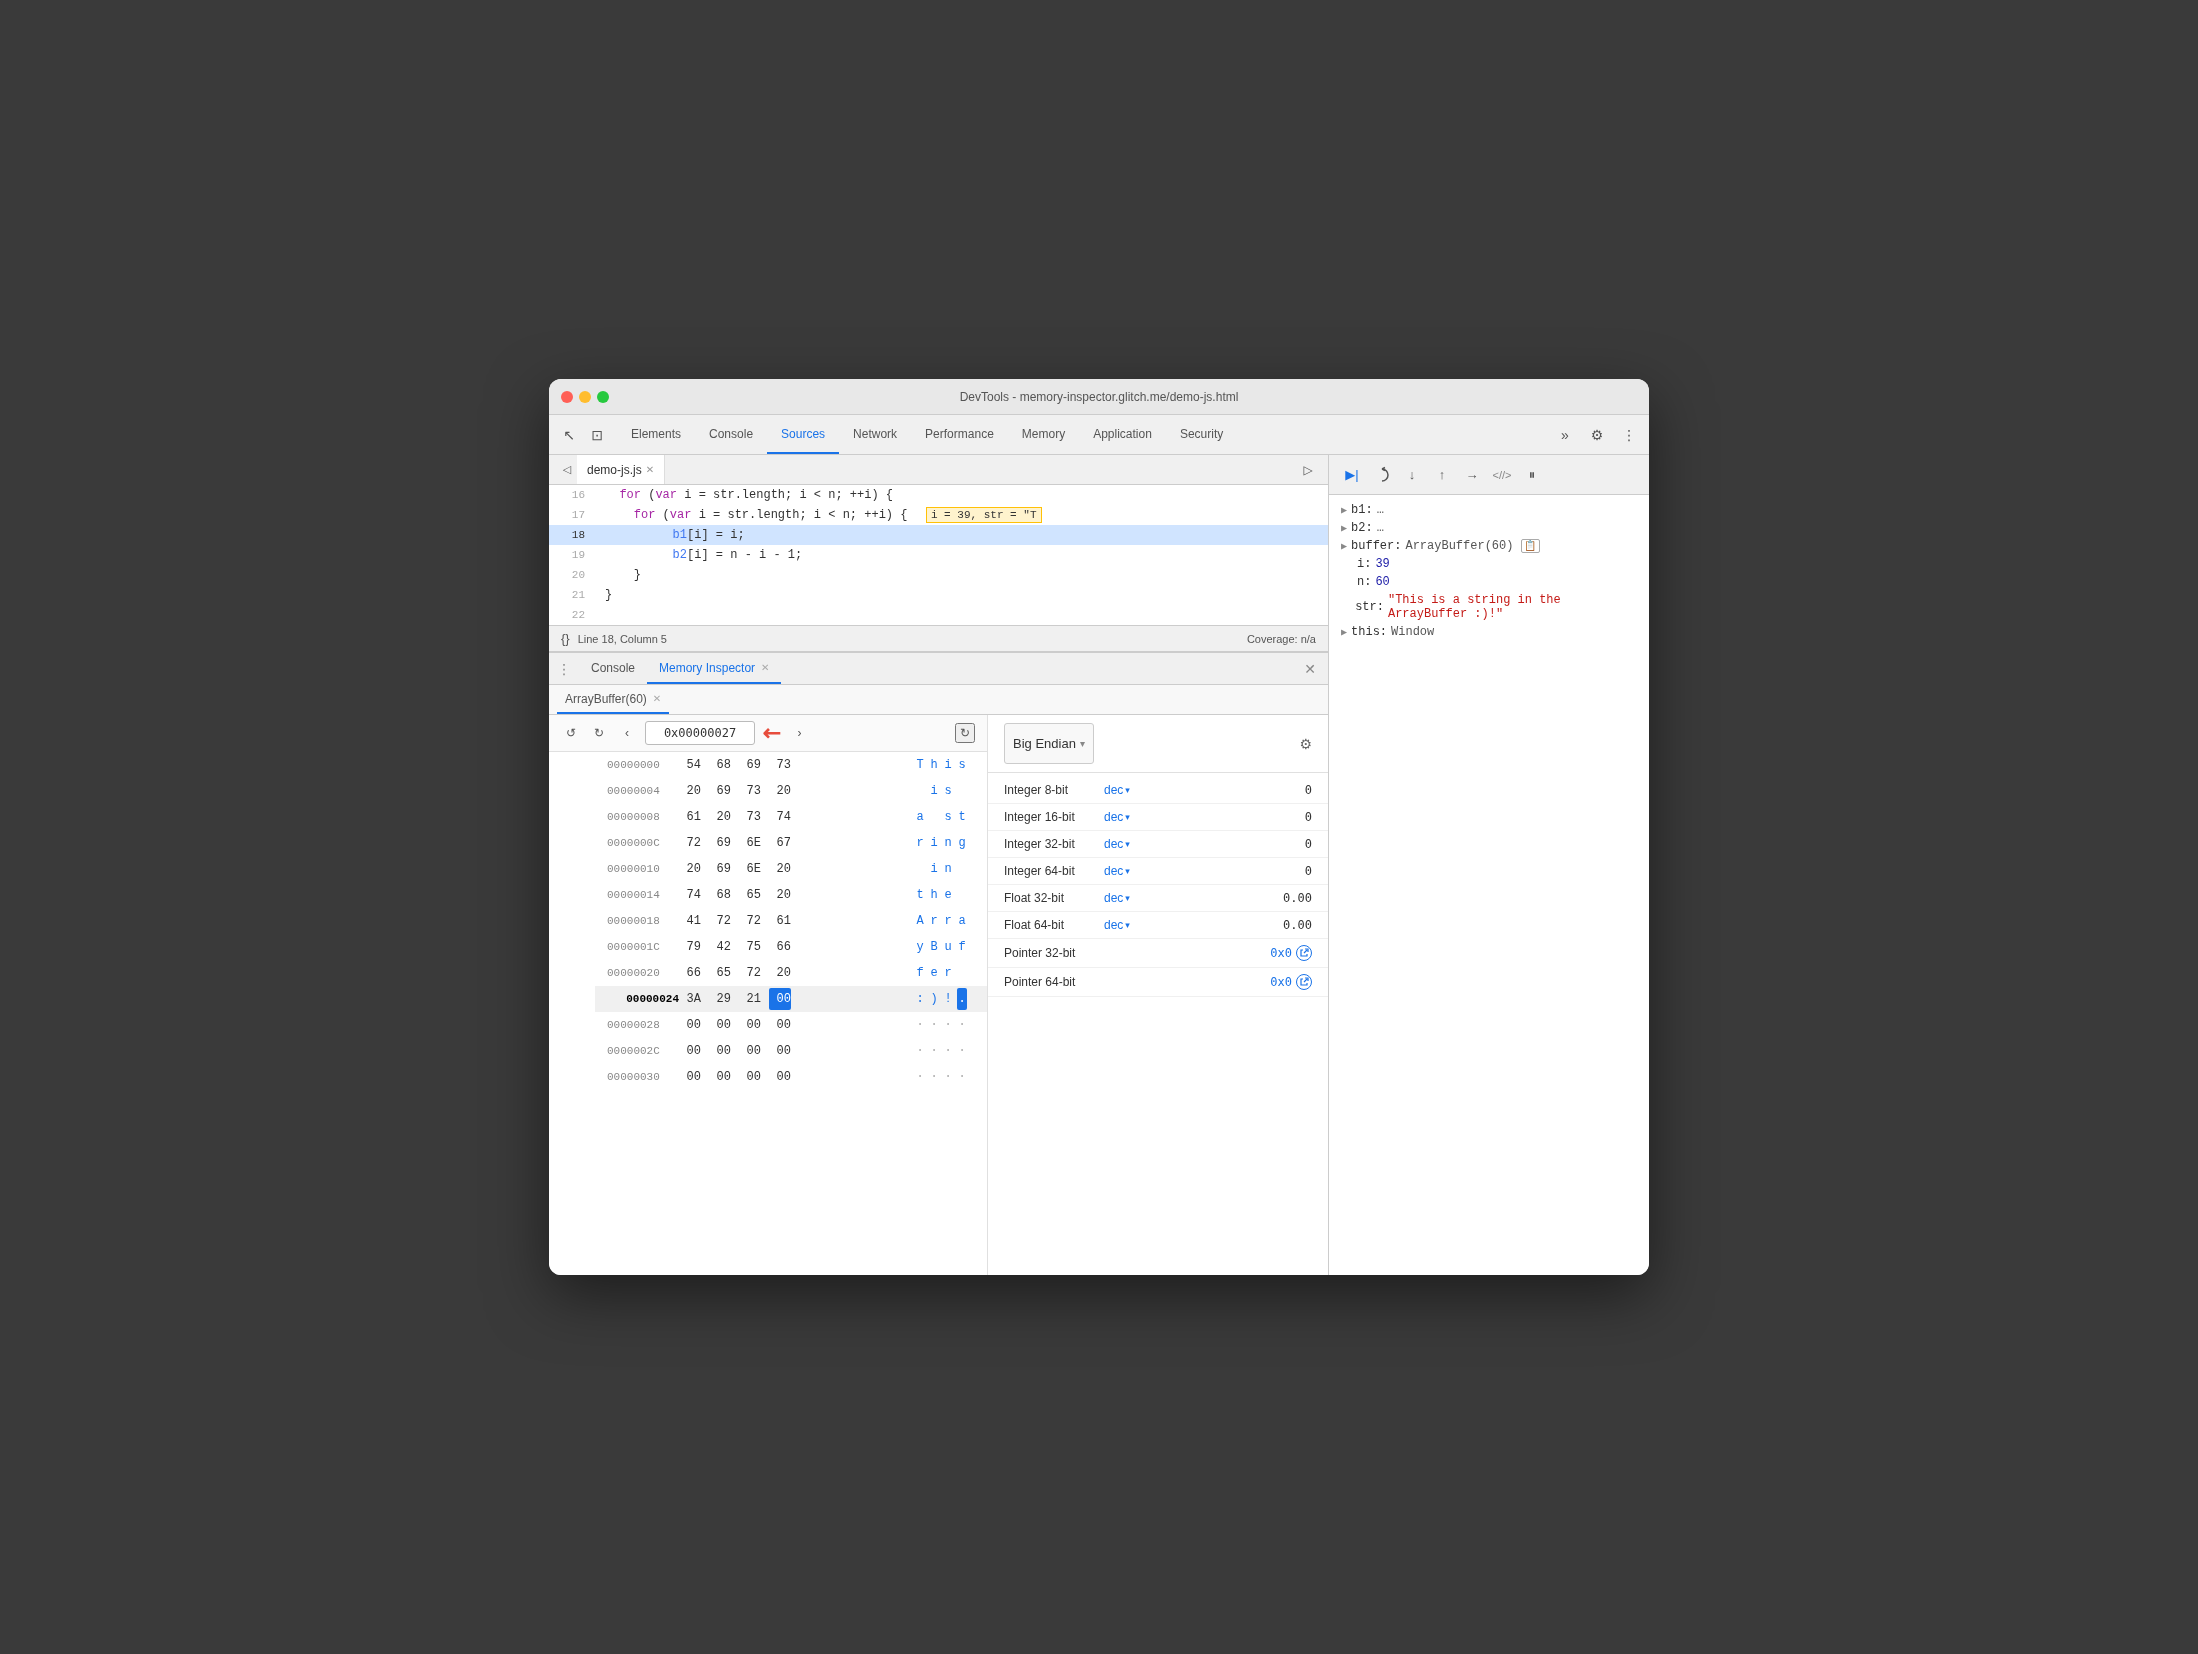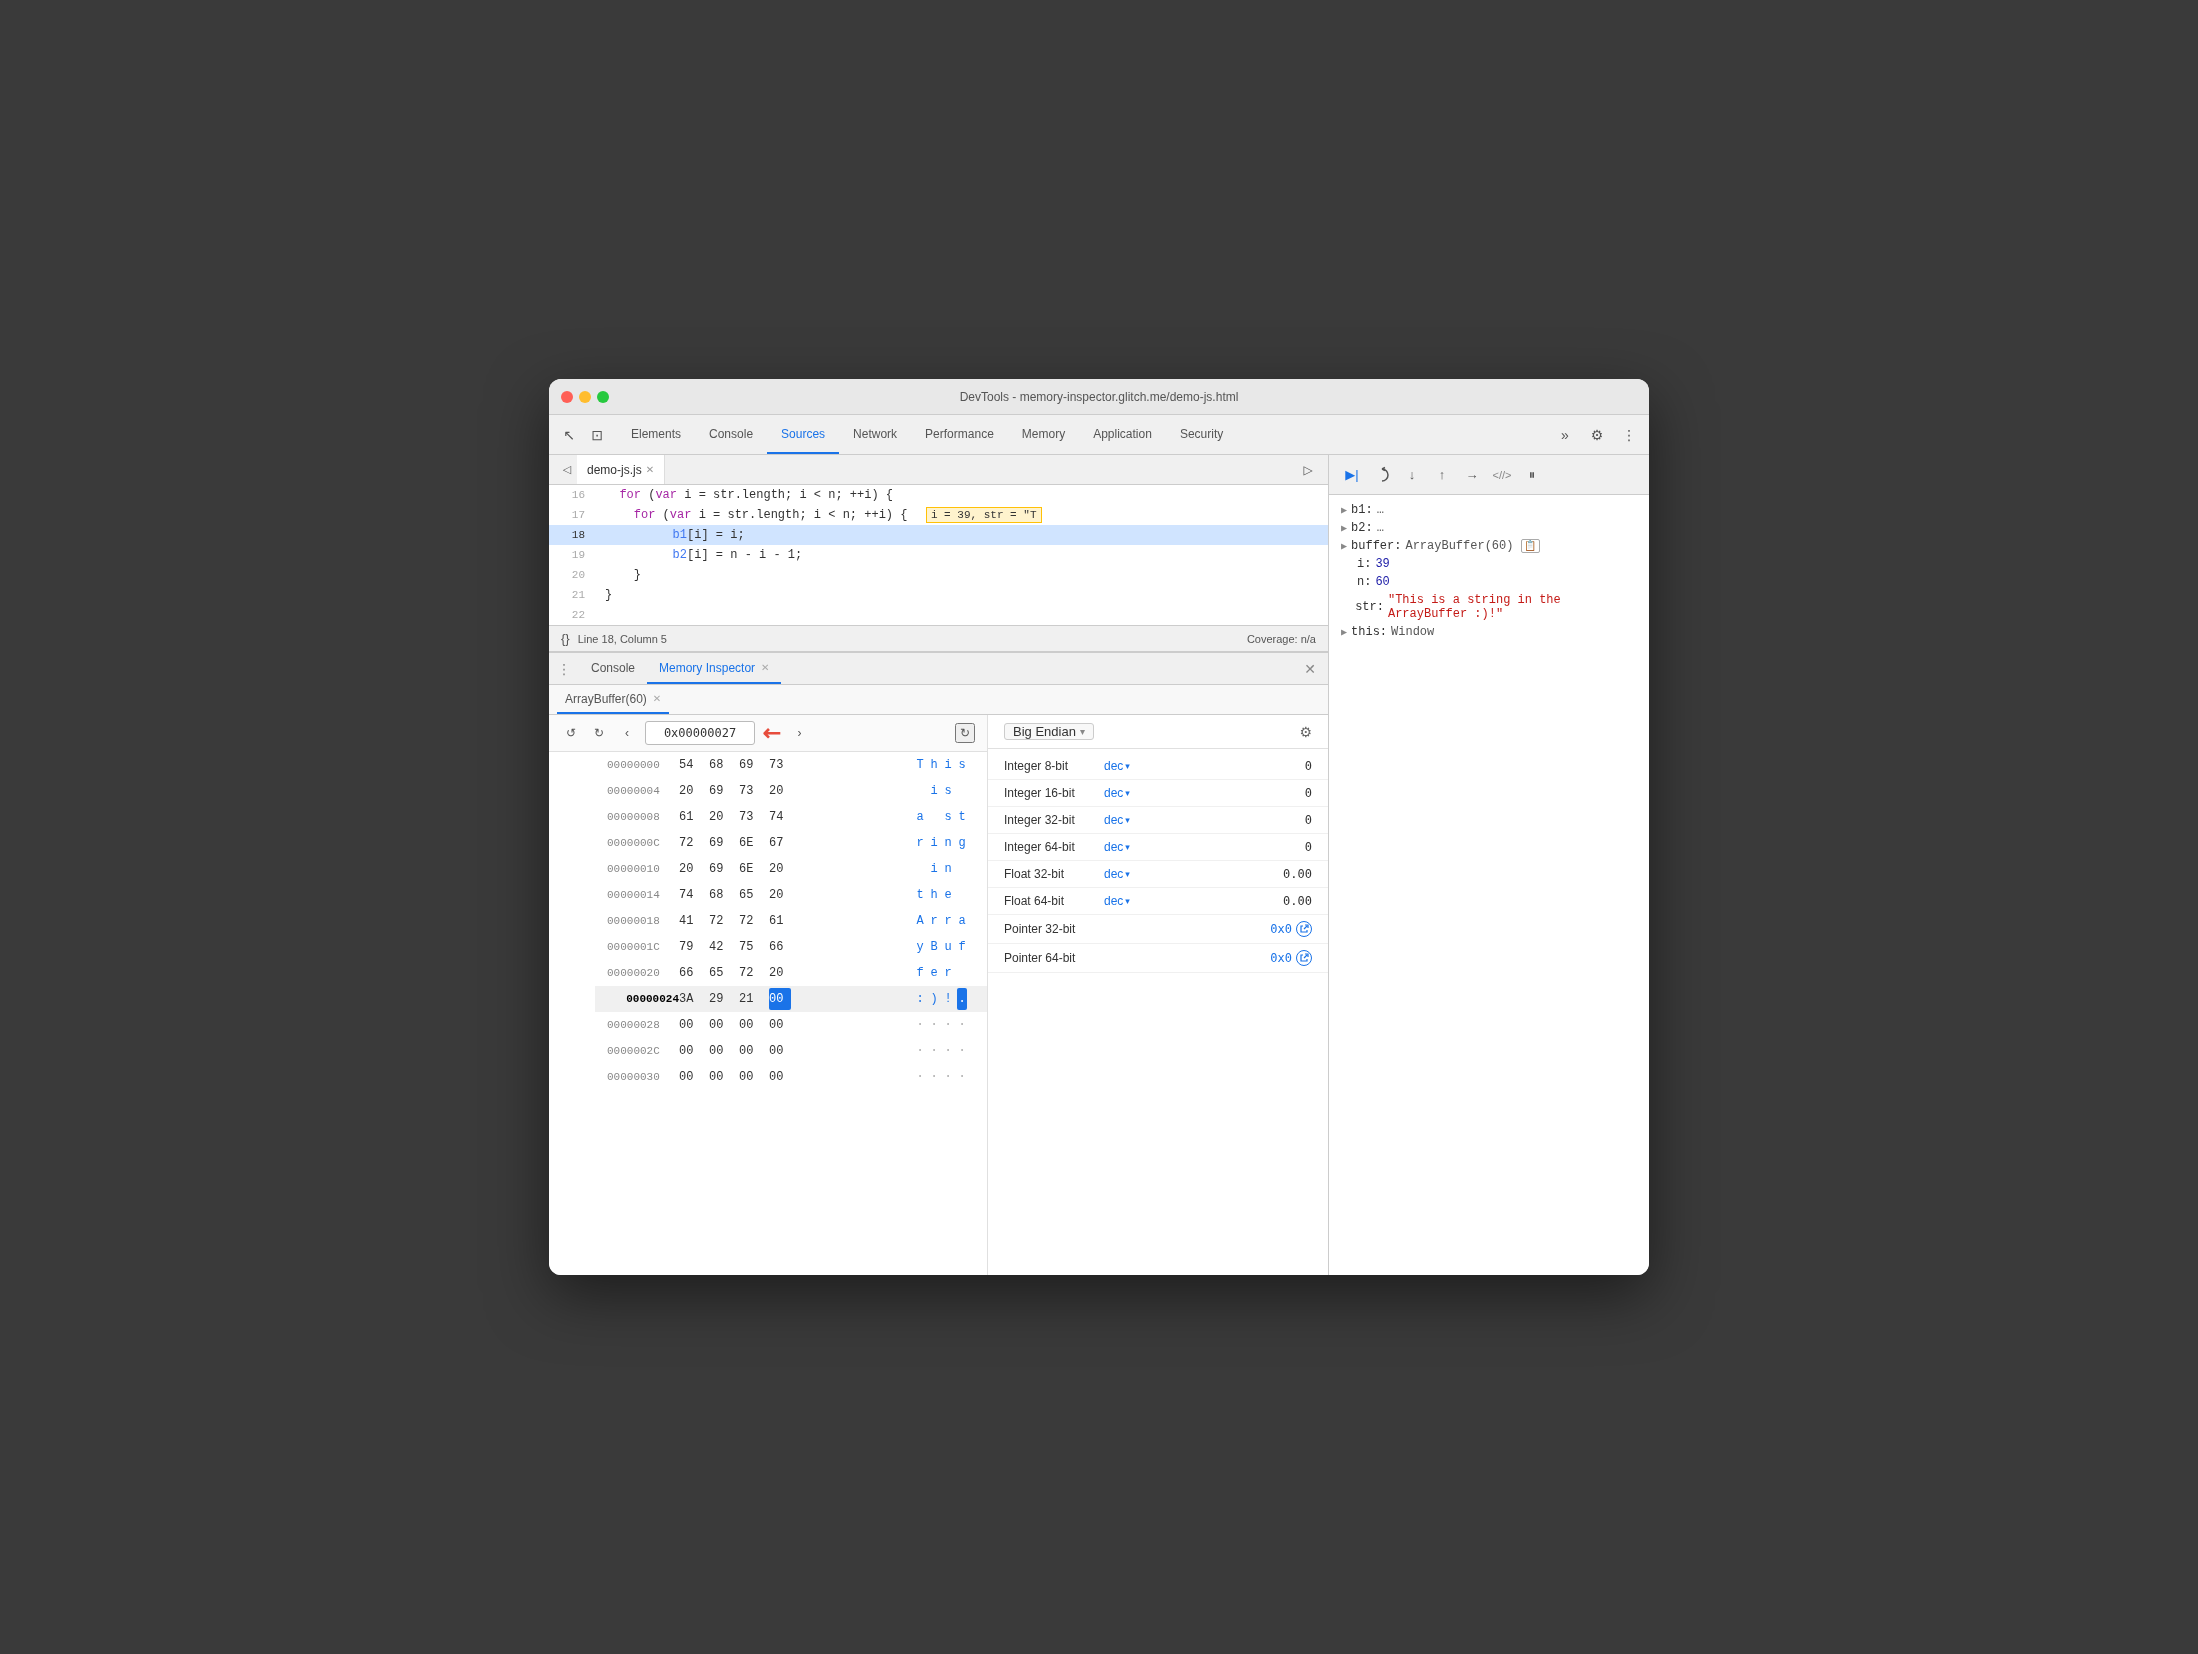--- a/index.html
+++ b/index.html
@@ -436,21 +436,21 @@
       color: #000;
       font-weight: bold;
     }
     .hex-bytes {
       display: flex;
       gap: 8px;
       width: 220px;
     }
     .hex-byte {
       width: 22px;
-      text-align: left;
+      text-align: right;
       color: #333;
     }
     .hex-byte.selected {
       background: #1a73e8;
       color: #fff;
       border-radius: 2px;
     }
     .hex-chars {
       margin-left: 16px;
       display: flex;
@@ -484,21 +484,21 @@
     }
     .endian-select {
       display: flex;
       align-items: center;
       gap: 4px;
       font-size: 13px;
       color: #333;
       cursor: pointer;
       border: 1px solid #ccc;
       border-radius: 3px;
-      padding: 0 8px;
+      padding: 12px 8px;
       background: #f8f8f8;
     }
     .endian-select .chevron { font-size: 10px; color: #888; }
     .value-gear {
       margin-left: auto;
       cursor: pointer;
       font-size: 14px;
       color: #666;
     }
     .value-rows {

